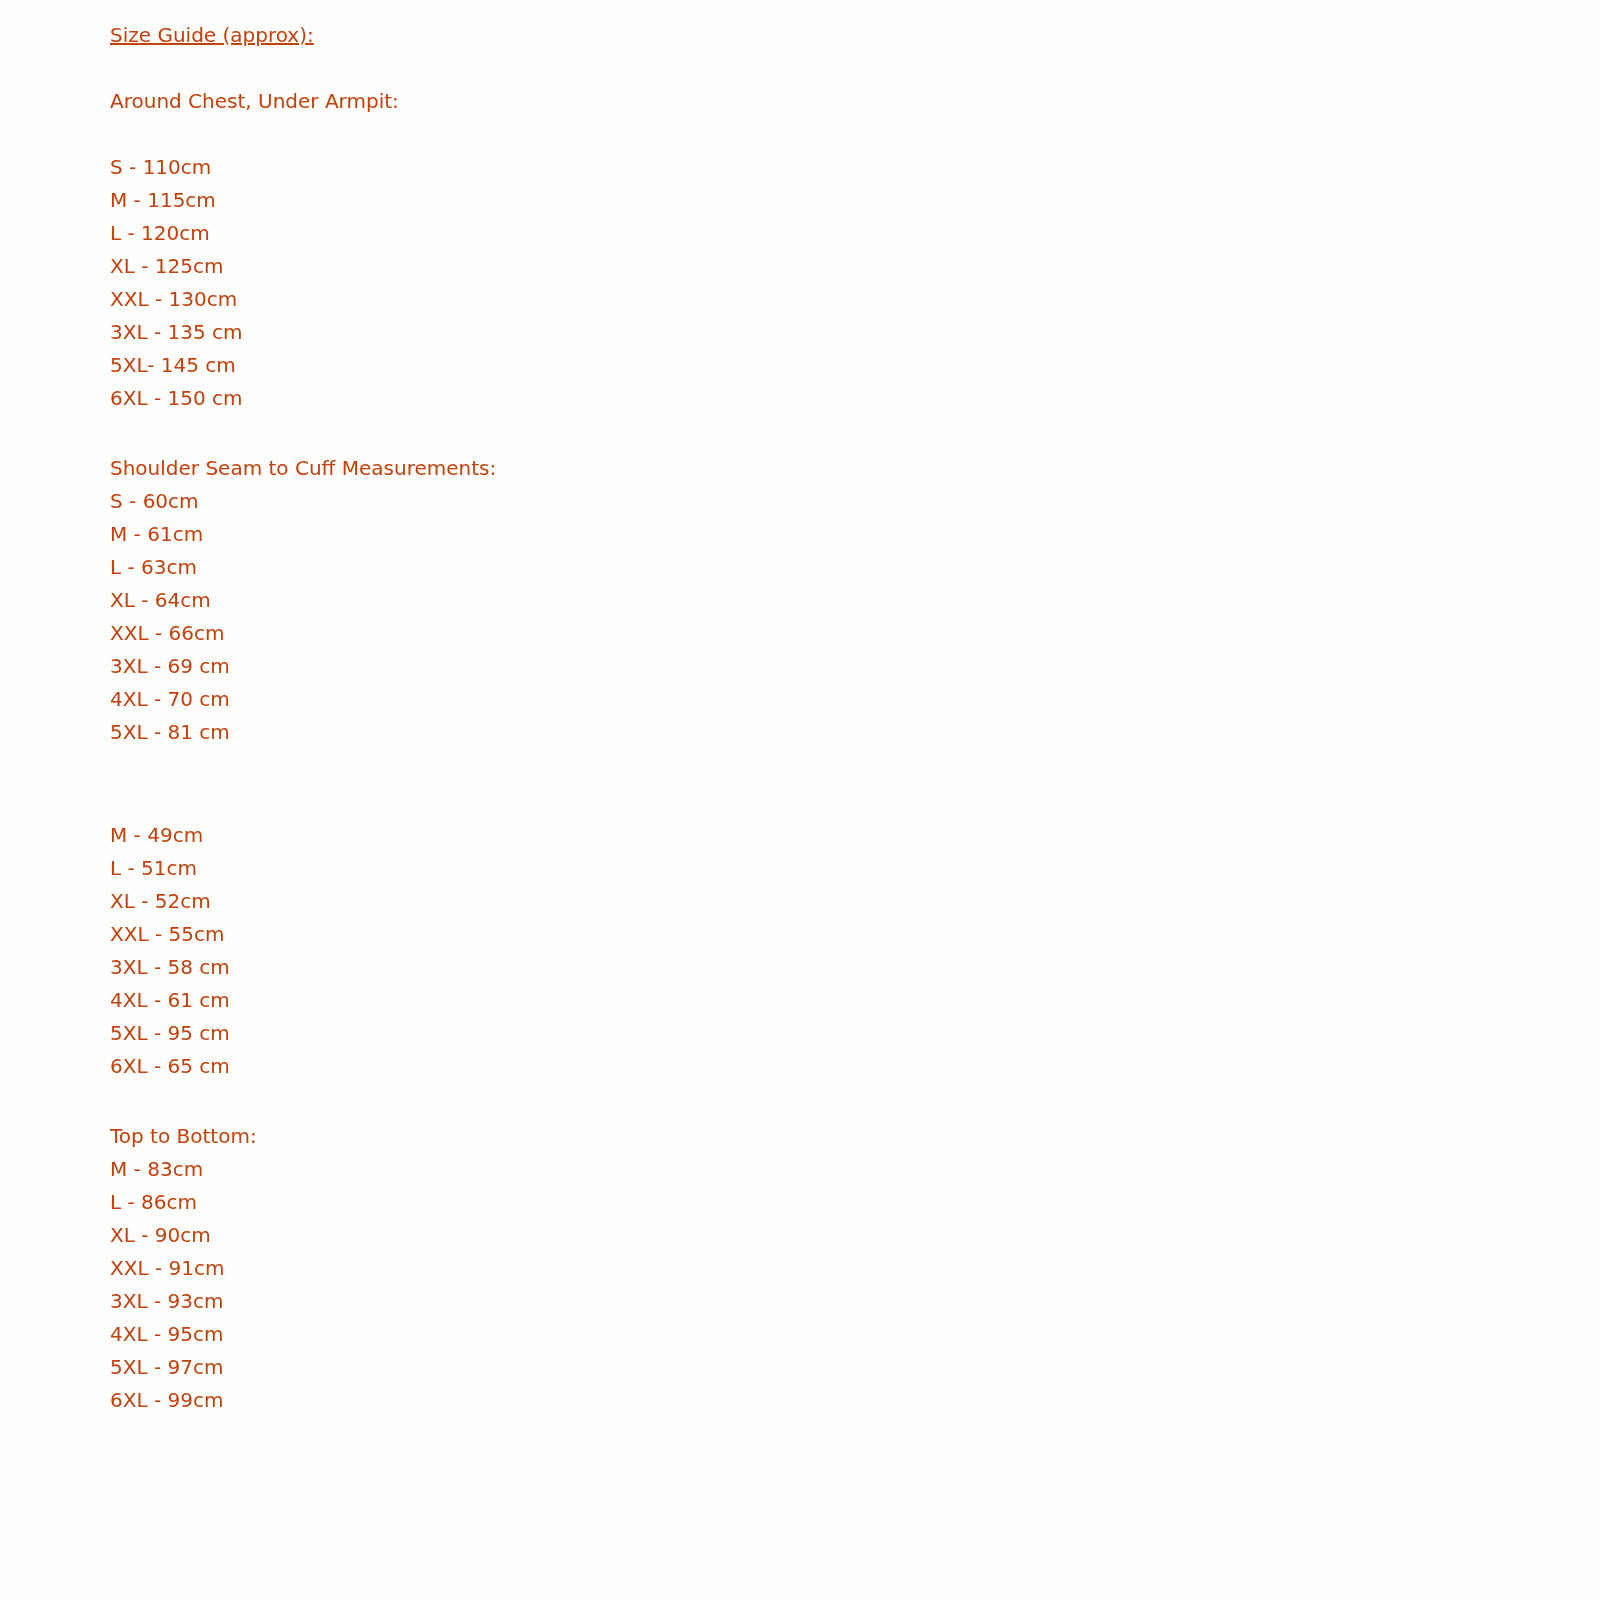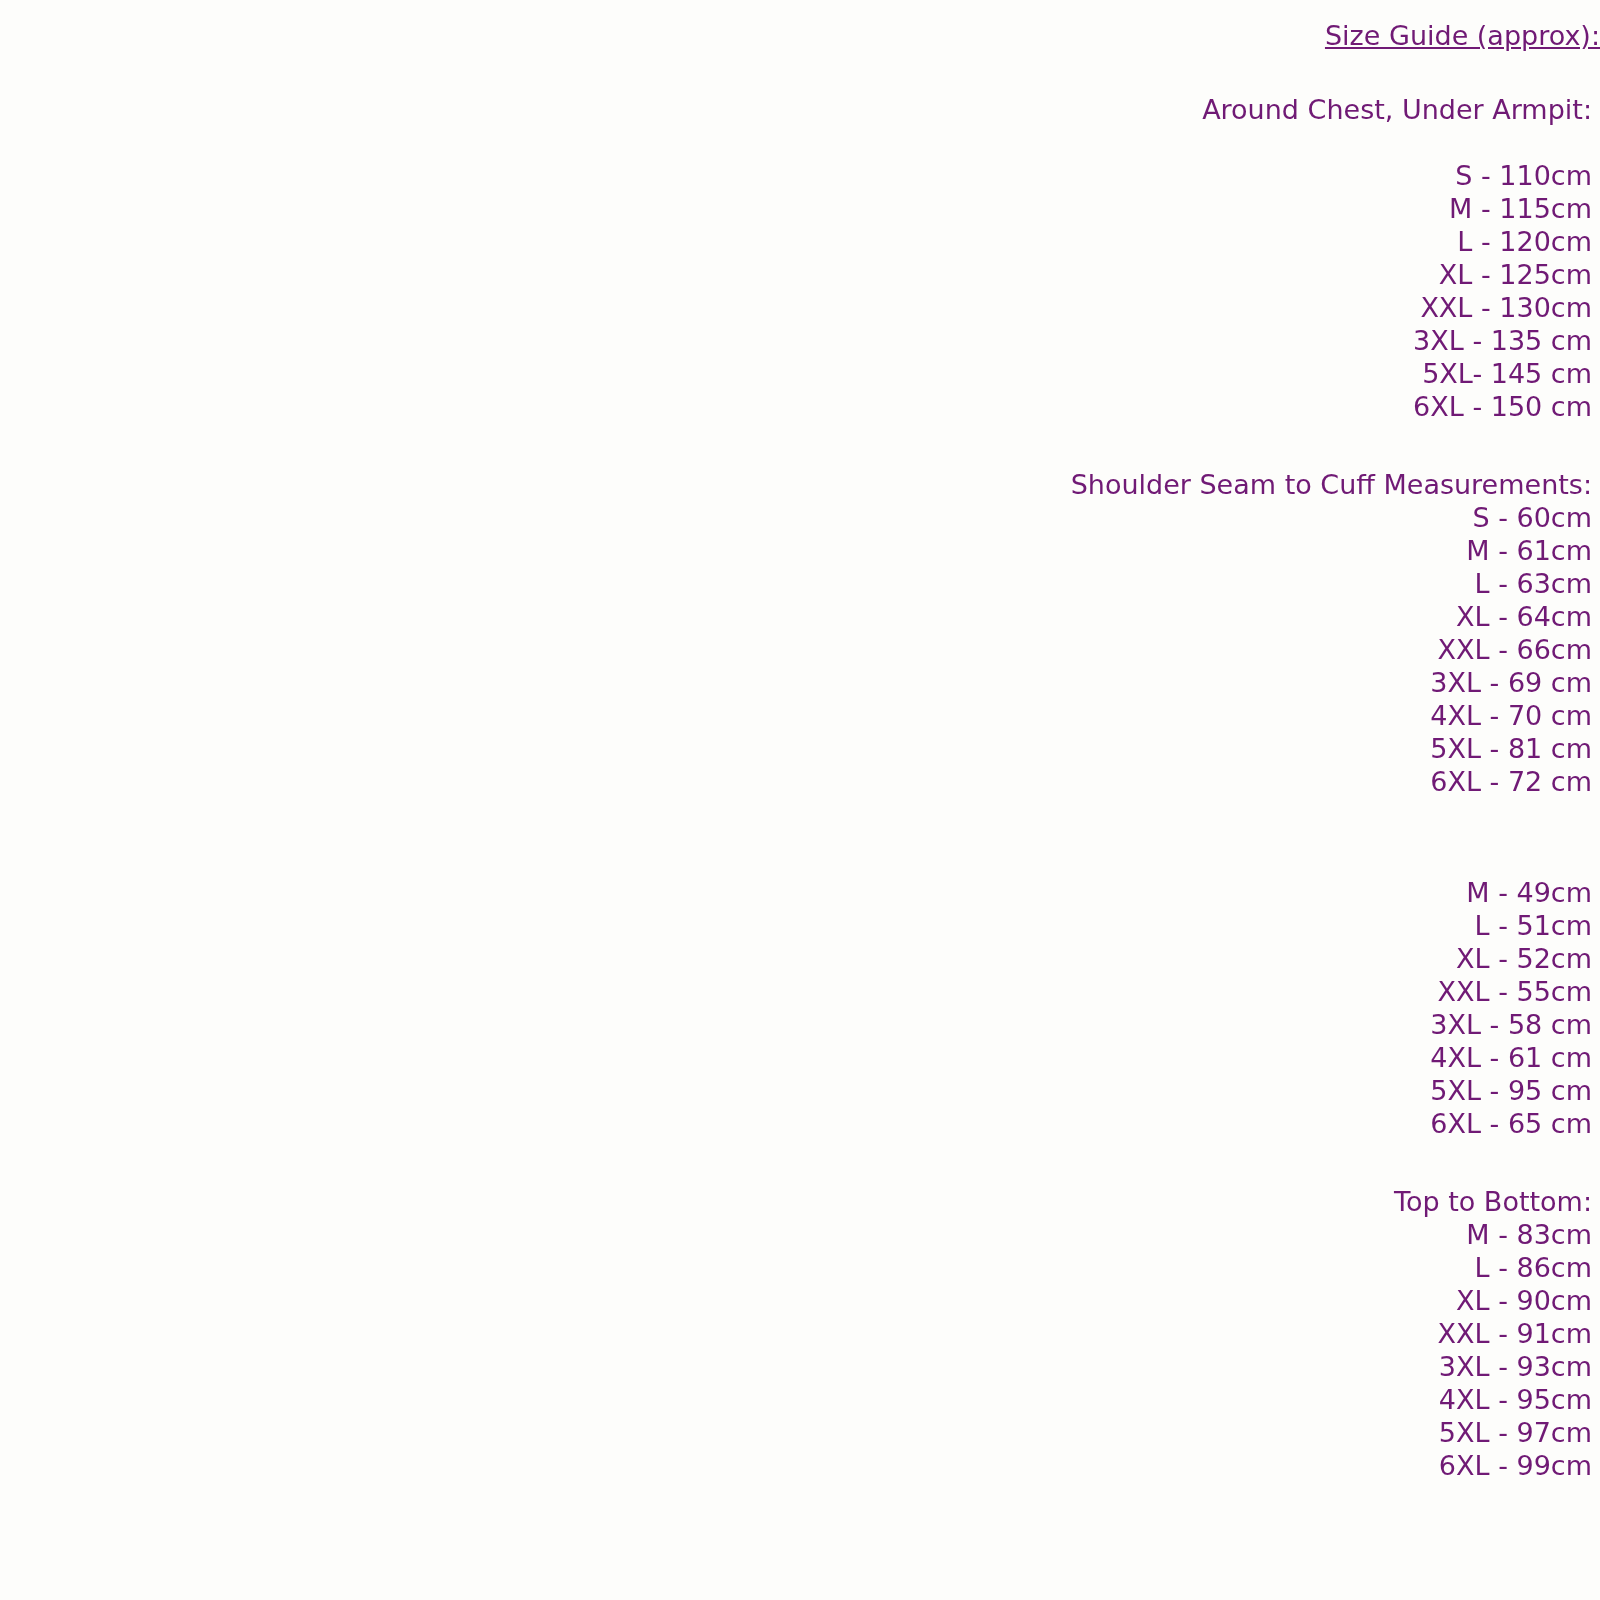--- a/index.html
+++ b/index.html
@@ -11,34 +11,34 @@
     height: 1600px;
     background: #fdfdfb;
     overflow: hidden;
     position: relative;
   }
   .content {
     position: absolute;
     top: 19px;
     left: 110px;
     right: 0;
-    text-align: right;
-    color: #701a75;
+    text-align: left;
+    color: #c2410c;
     font-family: "DejaVu Sans", "Liberation Sans", sans-serif;
-    font-size: 27px;
+    font-size: 20px;
     line-height: 33px;
   }
   .page-title {
     text-decoration: underline;
   }
   .spacer {
     height: 33px;
   }
   section {
-    margin: 8px;
+    margin: 0;
     padding: 0;
   }
   section.adjust {
     margin-top: 4px;
   }
   .heading, .row {
     white-space: pre;
   }
 </style>
 </head>
@@ -67,21 +67,20 @@
   <section class="adjust">
     <div class="heading">Shoulder Seam to Cuff Measurements:</div>
     <div class="row">S - 60cm</div>
     <div class="row">M - 61cm</div>
     <div class="row">L - 63cm</div>
     <div class="row">XL - 64cm</div>
     <div class="row">XXL - 66cm</div>
     <div class="row">3XL - 69 cm</div>
     <div class="row">4XL - 70 cm</div>
     <div class="row">5XL - 81 cm</div>
-    <div class="row">6XL - 72 cm</div>
   </section>
 
   <div class="spacer"></div>
 
   <section class="adjust">
     <div class="spacer"></div>
     <div class="row">M - 49cm</div>
     <div class="row">L - 51cm</div>
     <div class="row">XL - 52cm</div>
     <div class="row">XXL - 55cm</div>

